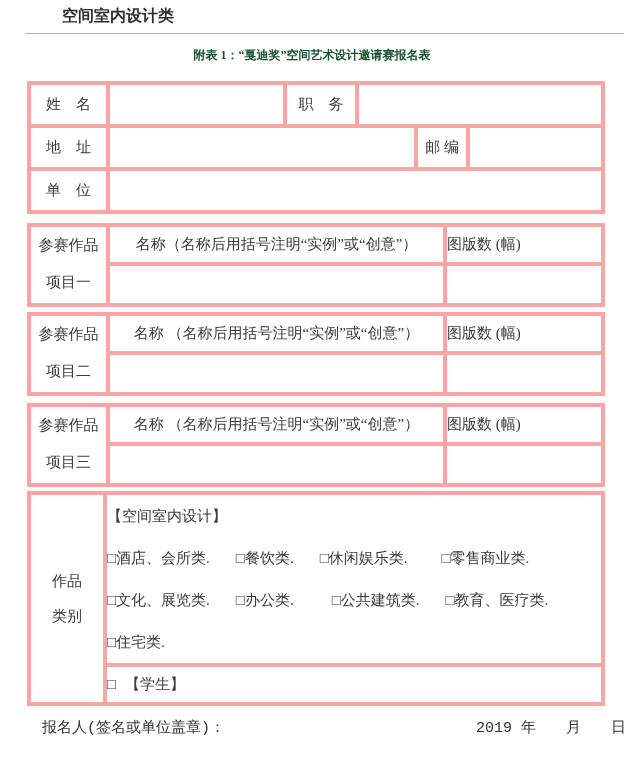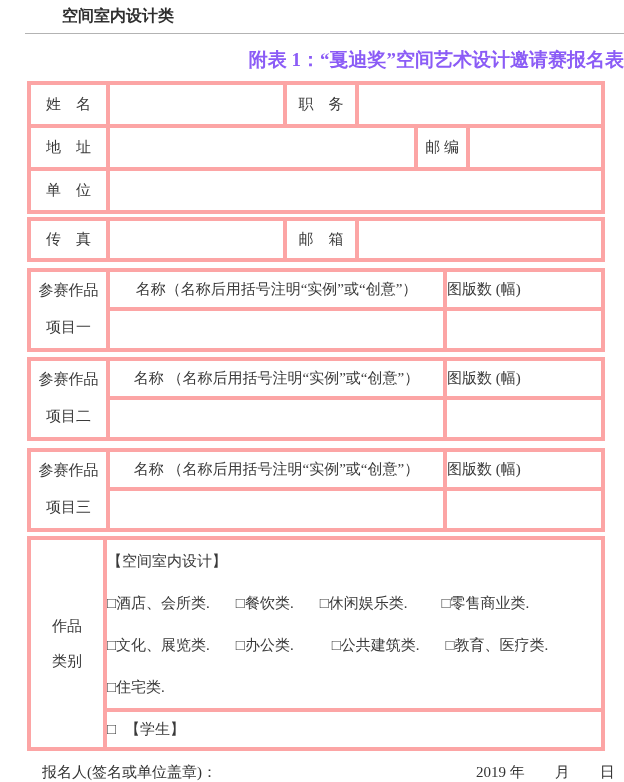--- a/index.html
+++ b/index.html
@@ -6,22 +6,22 @@
   body{
     width:624px;height:782px;background:#ffffff;position:relative;overflow:hidden;
     font-family:"Liberation Serif","DejaVu Serif",serif;
     color:#3a3a3a;
   }
   .cat-header{
     height:33px;border-bottom:1px solid #b3b3b3;padding-left:37px;
     display:flex;align-items:center;font-weight:bold;font-size:16px;color:#2e2e2e;margin-left:25px;
   }
   .subtitle{
-    margin-top:13px;height:24px;text-align:right;font-weight:bold;
-    font-size:19px;color:#8b5cf6;
+    margin-top:13px;height:24px;text-align:center;font-weight:bold;
+    font-size:12px;color:#14532d;
   }
   table.tbl{
     border-collapse:collapse;table-layout:fixed;margin-left:27px;
   }
   table.tbl td{
     border:4px solid #fca5a5;padding:0;font-size:15px;color:#3a3a3a;
     overflow:hidden;
   }
   .tA{margin-top:10px;}
   .tB{margin-top:3px;}
@@ -43,21 +43,21 @@
   td.cat-content{vertical-align:top;height:168px;padding:2px 0 0 6px;}
   .cat-line{height:42px;display:flex;align-items:center;white-space:pre;}
   .opts{gap:26px;}
   .opt{display:inline-flex;align-items:center;}
   .opt.push1{margin-left:8px;}
   .opt.push2{margin-left:12px;}
   td.stu-cell{height:35px;padding-left:6px;}
   .stu-inner{display:flex;align-items:center;}
   .stu-inner .cb{margin-right:9px;}
   .footer{
-    margin-top:12px;height:22px;position:relative;font-size:15px;color:#333;
+    margin-top:12px;height:22px;position:relative;font-size:15px;color:#333;font-family:Liberation Mono, monospace;
   }
   .footer .signer{position:absolute;left:42px;top:0;}
   .footer .date{position:absolute;left:430px;top:0;white-space:pre;margin-left:46px;}
 </style>
 </head>
 <body>
 
 <div class="cat-header">
   <span>空间室内设计类</span>
 </div>
@@ -94,26 +94,20 @@
   </table>
 
 <table class="tbl tB">
   <colgroup>
     <col style="width:79px">
       <col style="width:177px">
       <col style="width:72px">
       <col style="width:246px">
   </colgroup>
   <tbody>
-  <tr class="rB">
-    <td class="lbl">传　真</td>
-    <td></td>
-    <td class="lbl">邮　箱</td>
-    <td></td>
-  </tr>
 </tbody>
   </table>
 
 <table class="tbl tC">
   <colgroup>
       <col style="width:79px">
       <col style="width:337px">
       <col style="width:158px">
     </colgroup>
   <tbody>

